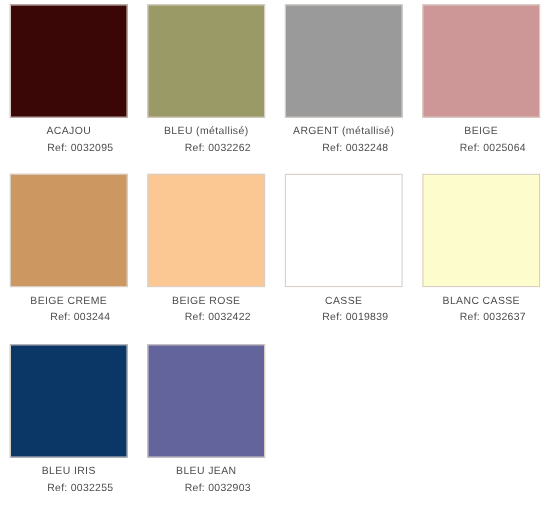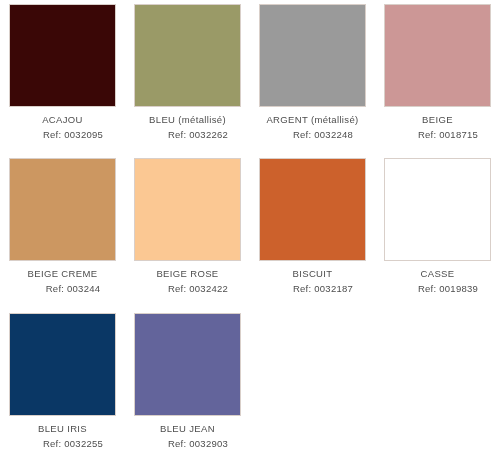--- a/index.html
+++ b/index.html
@@ -70,41 +70,41 @@
       <div class="swatch-ref">Ref: 0032262</div>
     </div>
     <div class="swatch-cell">
       <div class="swatch-chip" style="background: rgb(154, 154, 154); border-color: rgb(217, 207, 201);"></div>
       <div class="swatch-name">ARGENT (métallisé)</div>
       <div class="swatch-ref">Ref: 0032248</div>
     </div>
     <div class="swatch-cell">
       <div class="swatch-chip" style="background: rgb(204, 151, 150); border-color: rgb(217, 207, 201);"></div>
       <div class="swatch-name">BEIGE</div>
-      <div class="swatch-ref">Ref: 0018715</div>
+      <div class="swatch-ref">Ref: 0025064</div>
     </div>
     <div class="swatch-cell">
       <div class="swatch-chip" style="background: rgb(204, 151, 97); border-color: rgb(217, 207, 201);"></div>
       <div class="swatch-name">BEIGE CREME</div>
       <div class="swatch-ref">Ref: 003244</div>
     </div>
     <div class="swatch-cell">
       <div class="swatch-chip" style="background: rgb(251, 200, 147); border-color: rgb(217, 207, 201);"></div>
       <div class="swatch-name">BEIGE ROSE</div>
       <div class="swatch-ref">Ref: 0032422</div>
     </div>
     <div class="swatch-cell">
-      <div class="swatch-chip" style="background: rgb(204, 97, 44); border-color: rgb(217, 207, 201);"></div>
-      <div class="swatch-name">BISCUIT</div>
-      <div class="swatch-ref">Ref: 0032187</div>
-    </div>
-    <div class="swatch-cell">
       <div class="swatch-chip" style="background: rgb(255, 255, 255); border-color: rgb(217, 207, 201);"></div>
       <div class="swatch-name">CASSE</div>
       <div class="swatch-ref">Ref: 0019839</div>
+    </div>
+    <div class="swatch-cell">
+      <div class="swatch-chip" style="background: rgb(253, 252, 205); border-color: rgb(217, 207, 201);"></div>
+      <div class="swatch-name">BLANC CASSE</div>
+      <div class="swatch-ref">Ref: 0032637</div>
     </div>
     <div class="swatch-cell">
       <div class="swatch-chip" style="background: rgb(10, 55, 101); border-color: rgb(217, 207, 201);"></div>
       <div class="swatch-name">BLEU IRIS</div>
       <div class="swatch-ref">Ref: 0032255</div>
     </div>
     <div class="swatch-cell">
       <div class="swatch-chip" style="background: rgb(99, 100, 155); border-color: rgb(217, 207, 201);"></div>
       <div class="swatch-name">BLEU JEAN</div>
       <div class="swatch-ref">Ref: 0032903</div>

